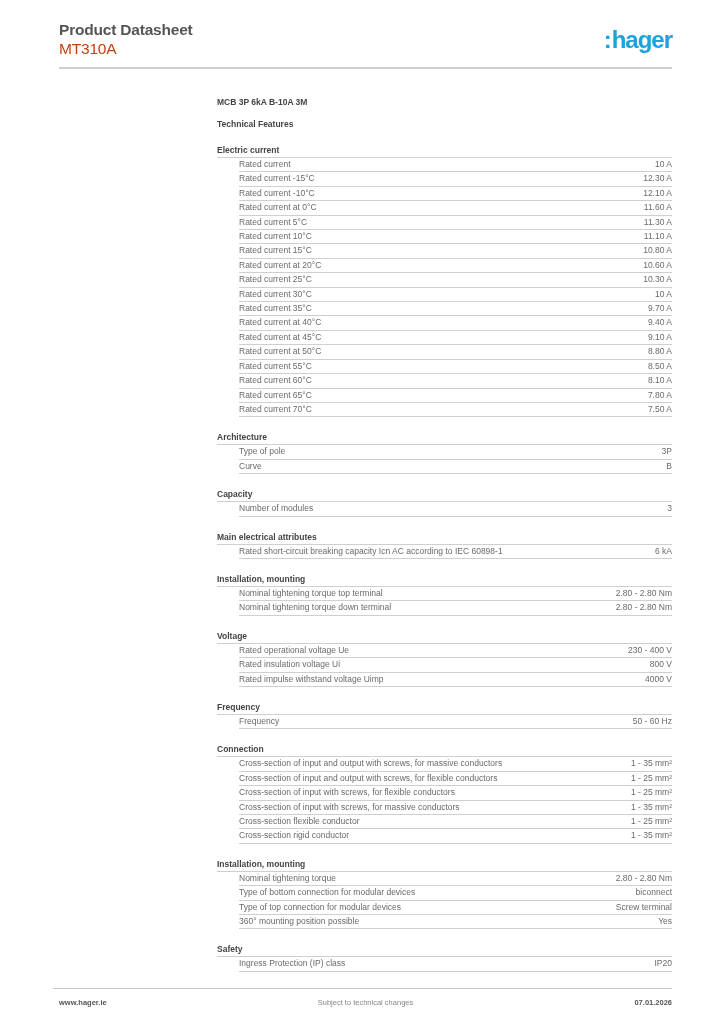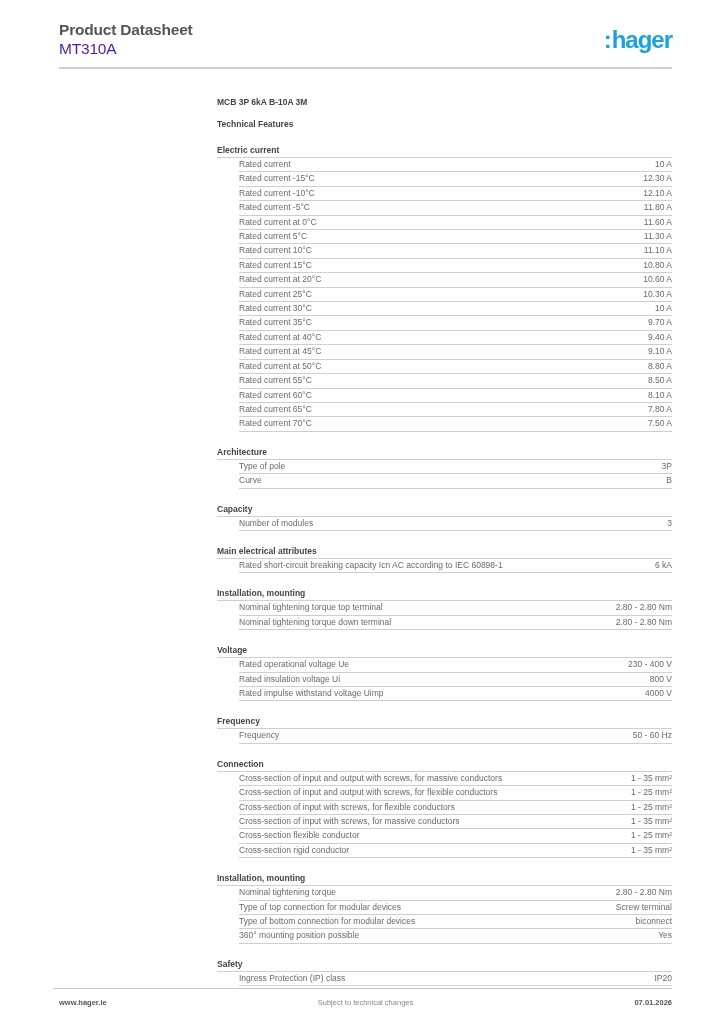--- a/index.html
+++ b/index.html
@@ -1,19 +1,19 @@
 <!DOCTYPE html>
 <html><head>
 <meta charset="utf-8">
 <style>
   html, body { margin: 0; padding: 0; background: #ffffff; }
   body { width: 724px; height: 1024px; position: relative; font-family: "Liberation Sans", sans-serif; color: #555; overflow: hidden; }
   .header { position: absolute; left: 59px; top: 20px; width: 613px; }
   .title { font-size: 15.5px; font-weight: bold; color: #555; line-height: 20px; letter-spacing: -0.2px; }
-  .subtitle { font-size: 15.5px; color: #4c1d95; line-height: 18px; letter-spacing: -0.2px; }
+  .subtitle { font-size: 15.5px; color: #c2410c; line-height: 18px; letter-spacing: -0.2px; }
   .logo { position: absolute; right: 0; top: 6px; font-size: 24px; font-weight: bold; color: #1ba3dd; letter-spacing: -1px; }
   .logo .colon { margin-right: 1px; }
   .header-rule { position: absolute; left: 59px; top: 67px; width: 613px; height: 2px; background: #cfcfcf; }
   .main { position: absolute; left: 217px; top: 96px; width: 455px; }
   .product-name { font-size: 8.5px; font-weight: bold; color: #444; line-height: 12px; }
   .tech-features { font-size: 8.5px; font-weight: bold; color: #444; margin-top: 10px; line-height: 12px; }
   .section { margin-top: 14px; }
   .section:first-of-type { margin-top: 14px; }
   .section-title { font-size: 8.5px; font-weight: bold; color: #444; line-height: 12px; border-bottom: 1px solid #cfcfcf; padding-bottom: 1px; }
   .row { display: flex; justify-content: space-between; font-size: 8.5px; color: #6a6a6a; line-height: 13.4px; border-bottom: 1px solid #cfcfcf; margin-left: 22px; }
@@ -46,24 +46,20 @@
         </div>
         <div class="row">
           <span class="label">Rated current -15°C</span>
           <span class="val">12.30 A</span>
         </div>
         <div class="row">
           <span class="label">Rated current -10°C</span>
           <span class="val">12.10 A</span>
         </div>
         <div class="row">
-          <span class="label">Rated current -5°C</span>
-          <span class="val">11.80 A</span>
-        </div>
-        <div class="row">
           <span class="label">Rated current at 0°C</span>
           <span class="val">11.60 A</span>
         </div>
         <div class="row">
           <span class="label">Rated current 5°C</span>
           <span class="val">11.30 A</span>
         </div>
         <div class="row">
           <span class="label">Rated current 10°C</span>
           <span class="val">11.10 A</span>
@@ -202,26 +198,26 @@
           <span class="val">1 - 35 mm²</span>
         </div>
       </div>
       <div class="section">
         <div class="section-title">Installation, mounting</div>
         <div class="row">
           <span class="label">Nominal tightening torque</span>
           <span class="val">2.80 - 2.80 Nm</span>
         </div>
         <div class="row">
+          <span class="label">Type of bottom connection for modular devices</span>
+          <span class="val">biconnect</span>
+        </div>
+        <div class="row">
           <span class="label">Type of top connection for modular devices</span>
           <span class="val">Screw terminal</span>
-        </div>
-        <div class="row">
-          <span class="label">Type of bottom connection for modular devices</span>
-          <span class="val">biconnect</span>
         </div>
         <div class="row">
           <span class="label">360° mounting position possible</span>
           <span class="val">Yes</span>
         </div>
       </div>
       <div class="section">
         <div class="section-title">Safety</div>
         <div class="row">
           <span class="label">Ingress Protection (IP) class</span>

